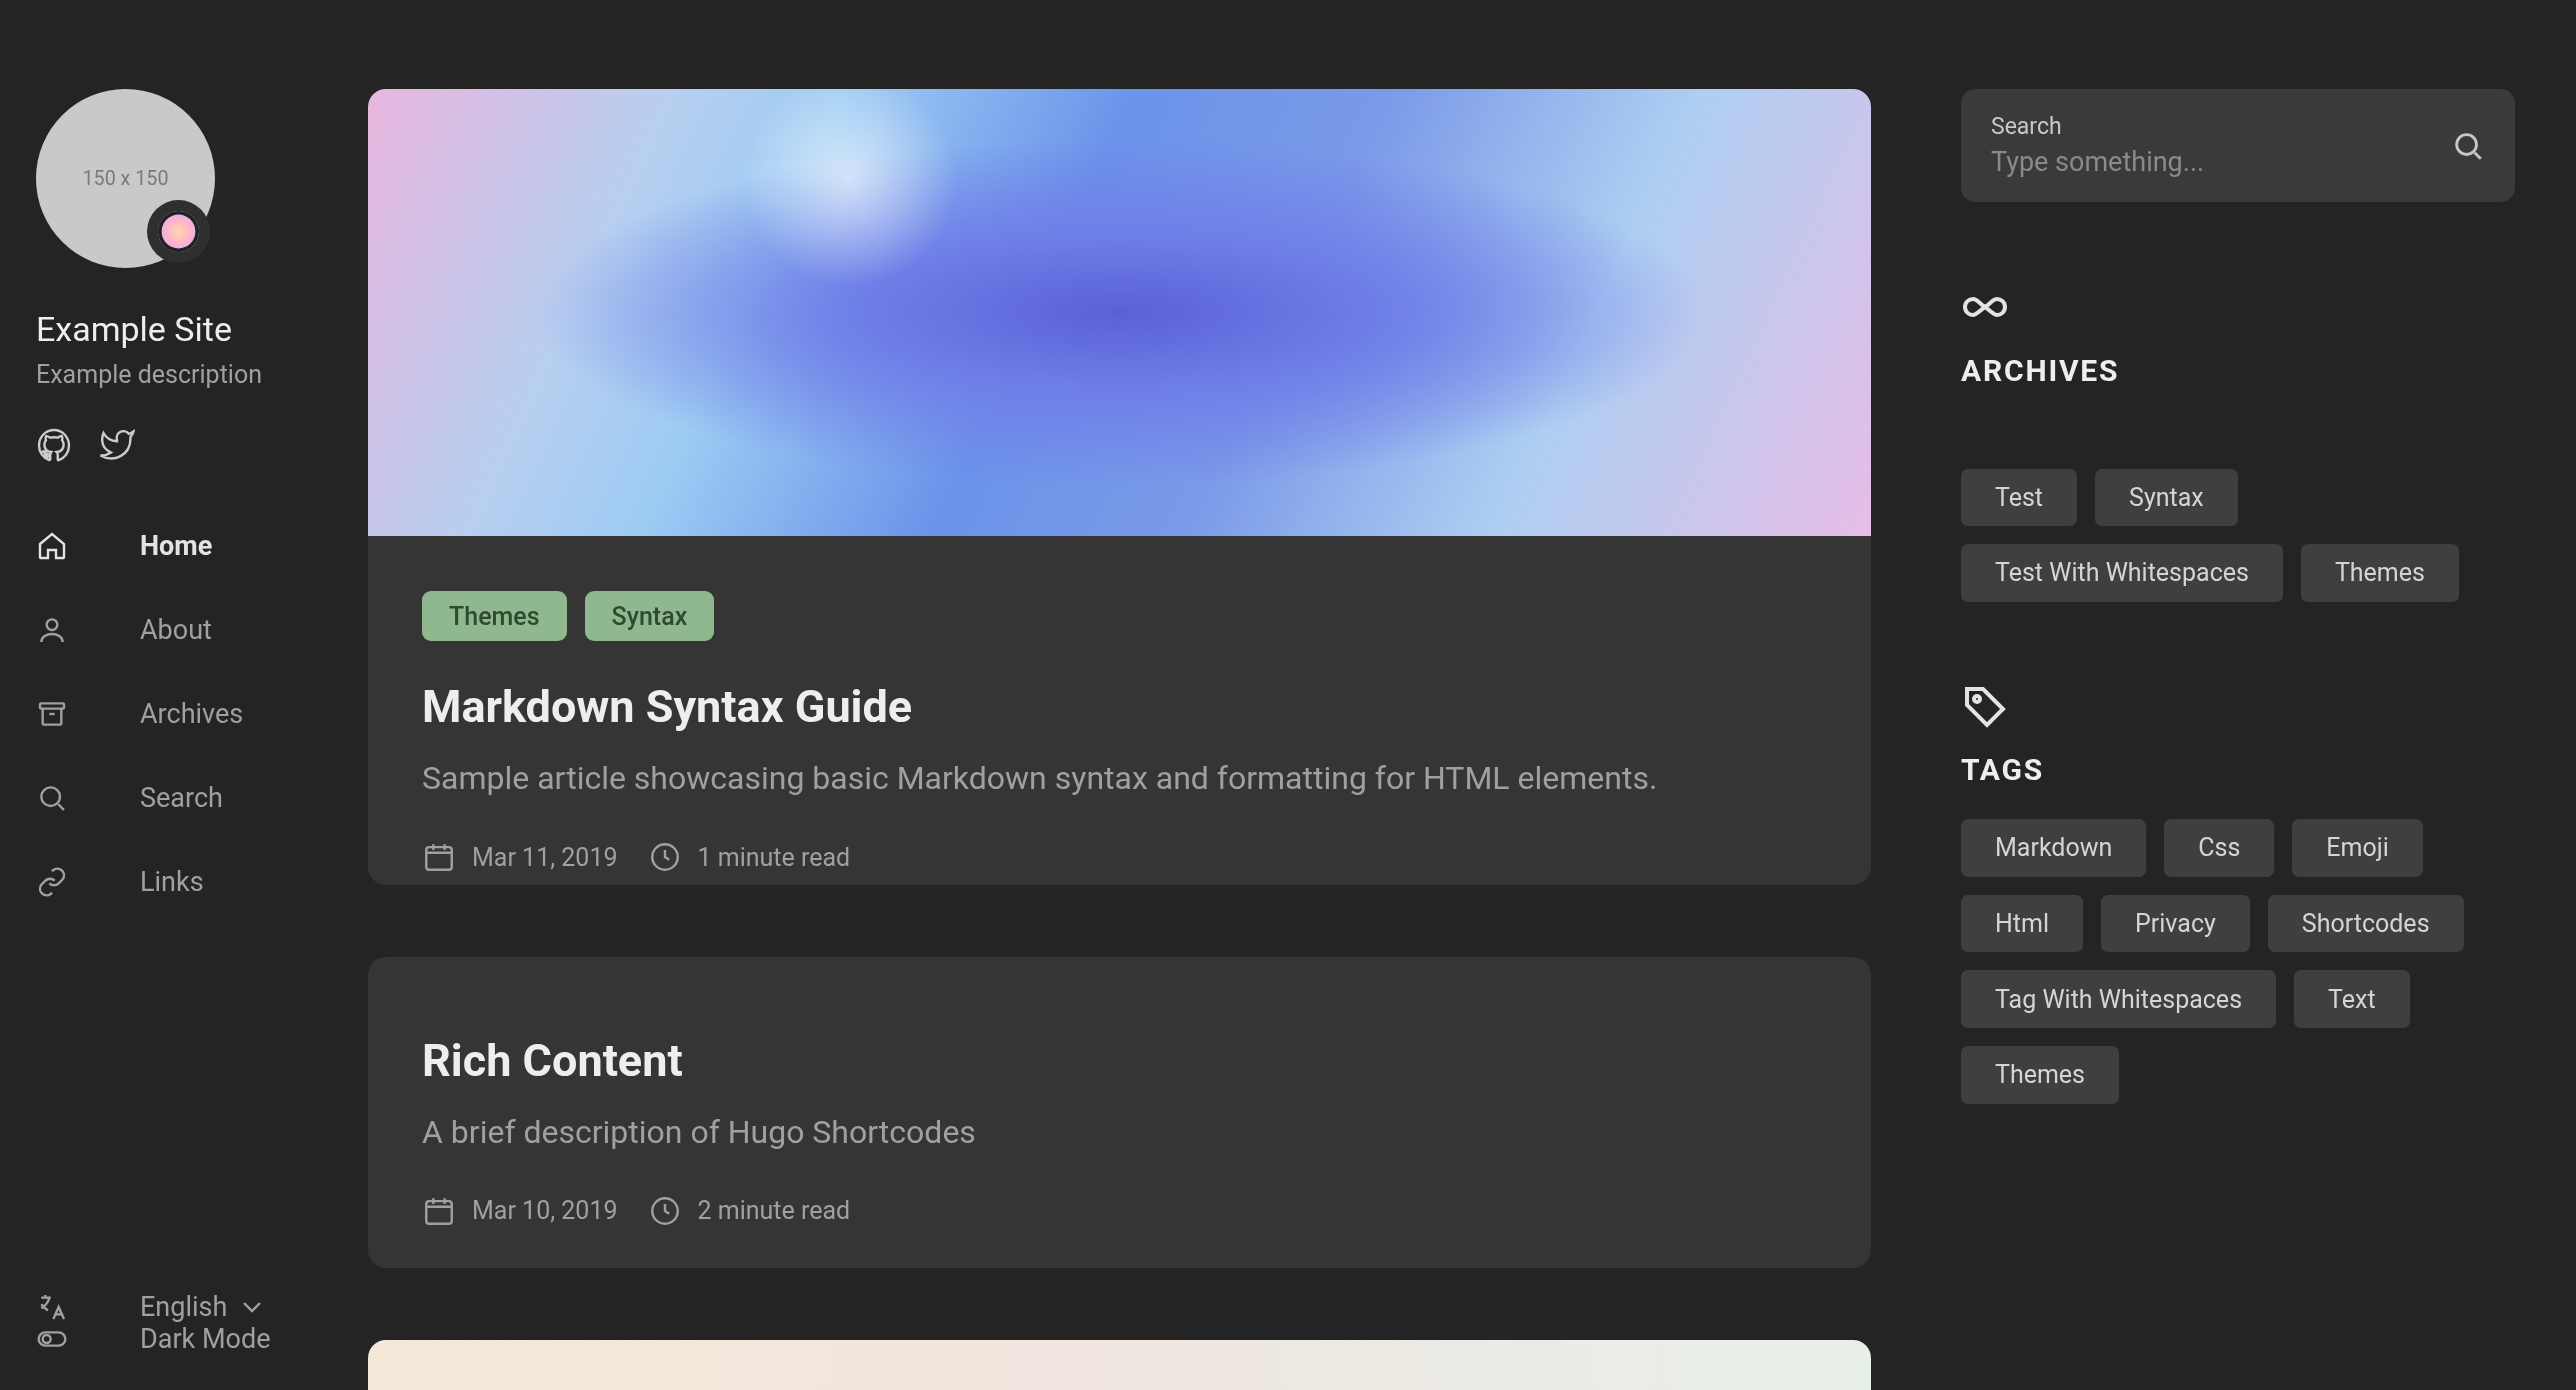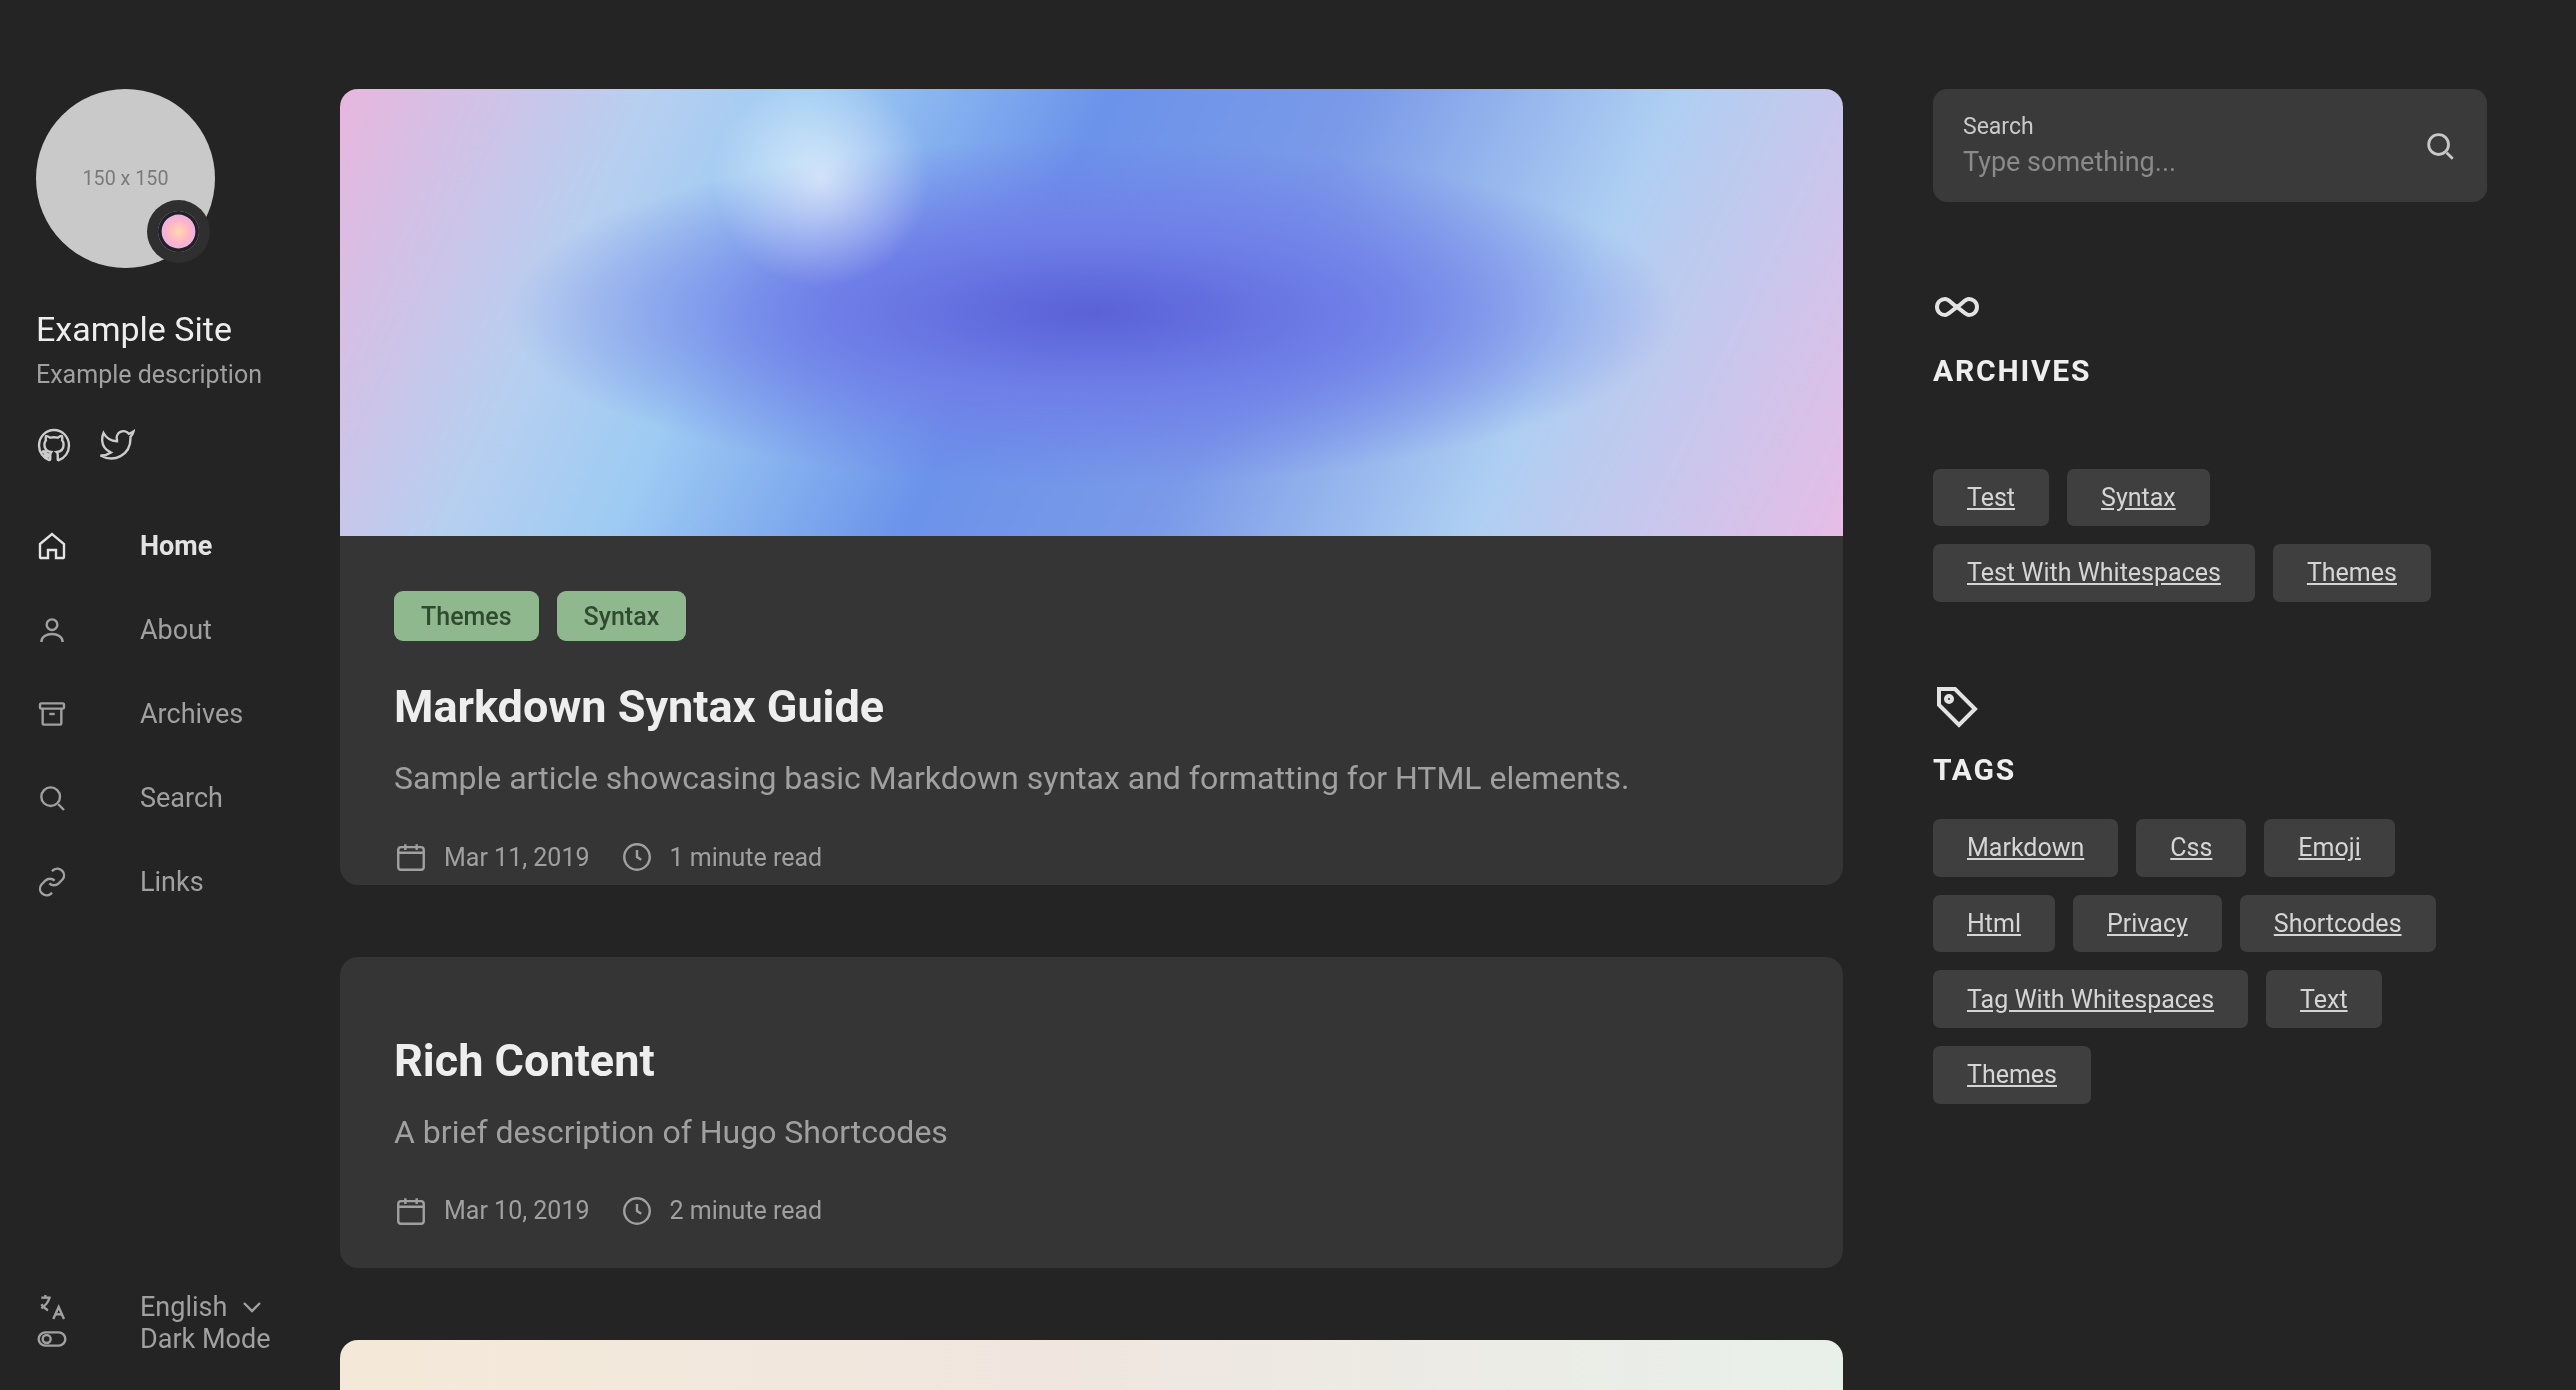--- a/index.html
+++ b/index.html
@@ -18,21 +18,21 @@
   body{
     background:var(--bg);
     color:var(--text);
     width:2576px;
     height:1391px;
     overflow:hidden;
     display:flex;
   }
   
   .sidebar{
-    width:340px;
+    width:368px;
     padding:89px 36px 36px 36px;
     display:flex;
     flex-direction:column;
     flex-shrink:0;
   }
   .avatar-wrap{position:relative;width:179px;height:179px;}
   .avatar{
     width:179px;height:179px;border-radius:50%;
     background:#c9c9c9;display:flex;align-items:center;justify-content:center;
     color:#7a7a7a;font-size:19.7px;
@@ -121,21 +121,21 @@
   .section-title{font-size:30px;font-weight:700;letter-spacing:1.8px;color:#eee;}
   .archive-row{
     background:var(--chip);border-radius:14.3px;
     padding:30px 45px;display:flex;justify-content:space-between;
     font-size:29px;color:var(--text);font-weight:700;
   }
   .archive-count{color:var(--text-dim);font-weight:400;}
   .chips{display:flex;flex-wrap:wrap;gap:18px;}
   .chip{
     background:var(--chip);color:#d5d5d5;
-    padding:14.3px 34px;border-radius:7px;font-size:25px;text-decoration:underline;
+    padding:14.3px 34px;border-radius:7px;font-size:25px;
   }
 </style>
 </head>
 <body>
 
 <aside class="sidebar">
   <div class="avatar-wrap">
     <div class="avatar">
       <span>150 x 150</span>
     </div>

